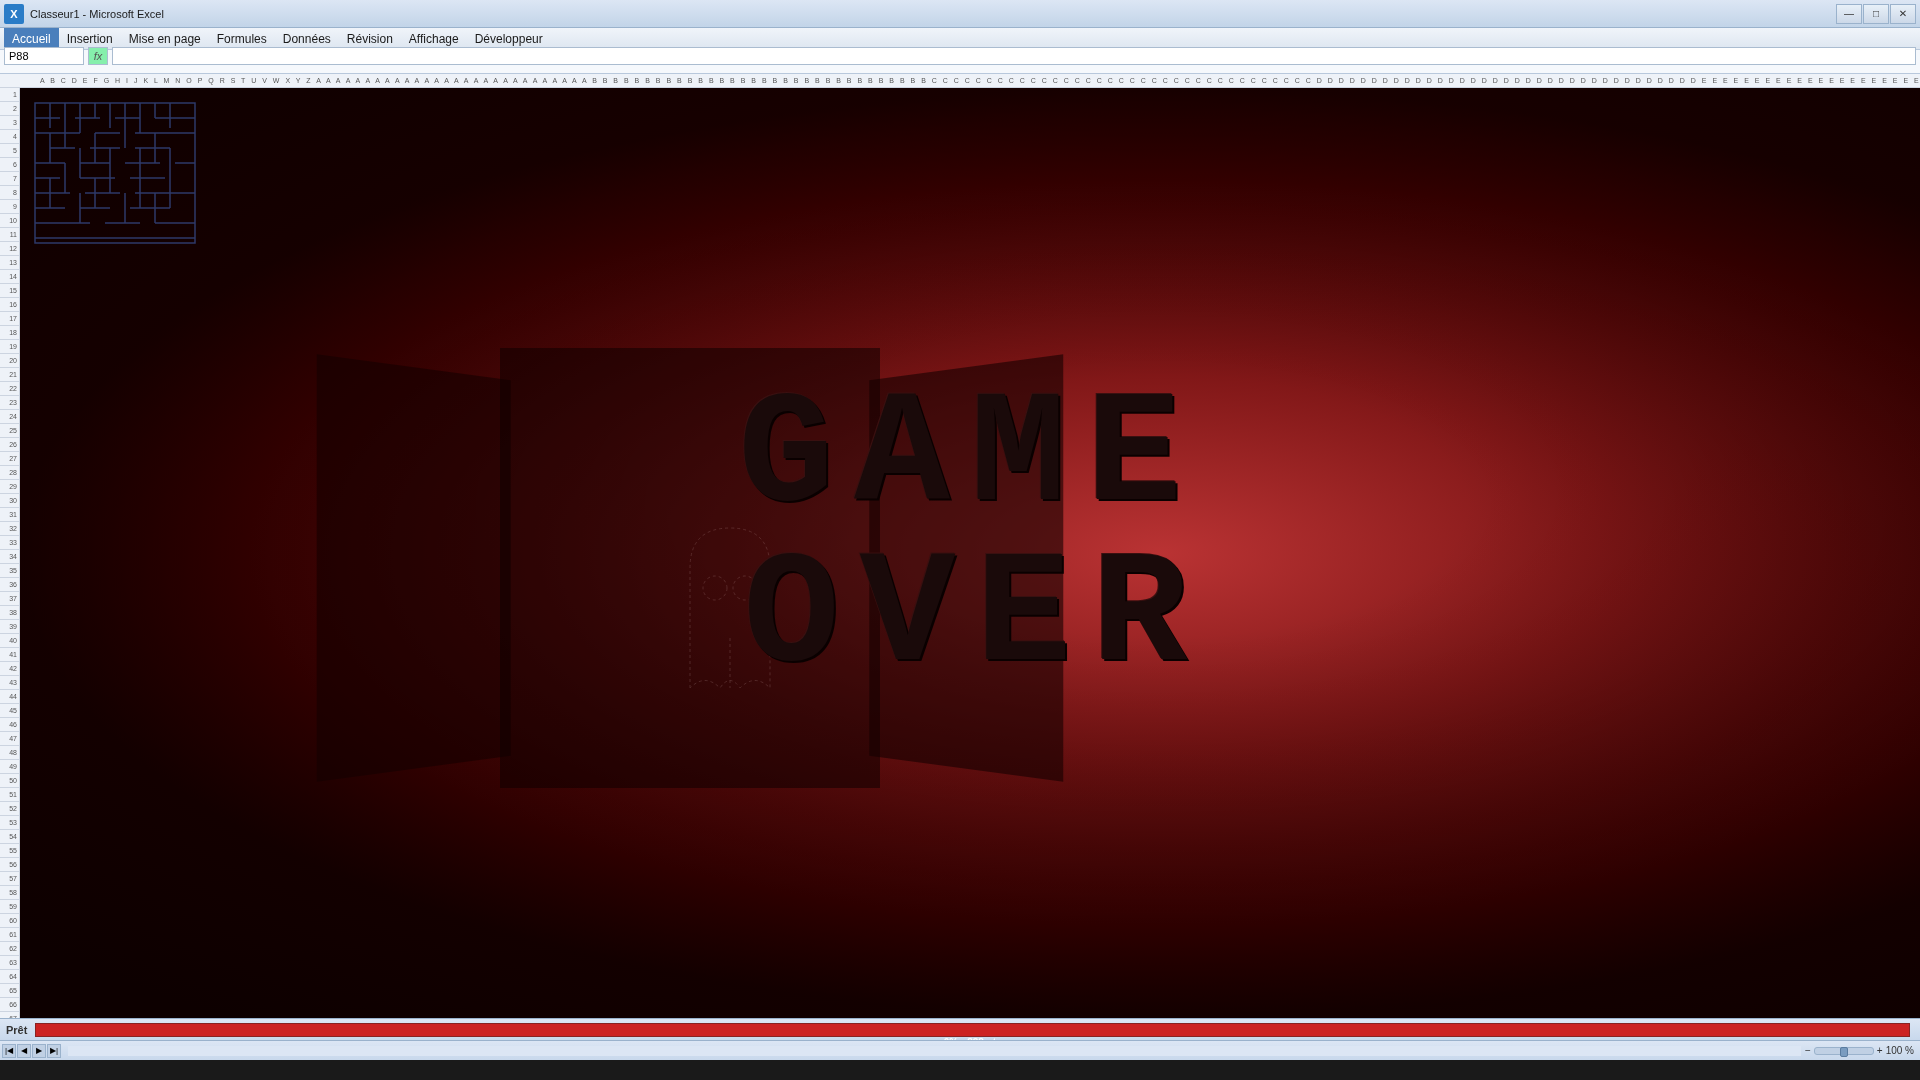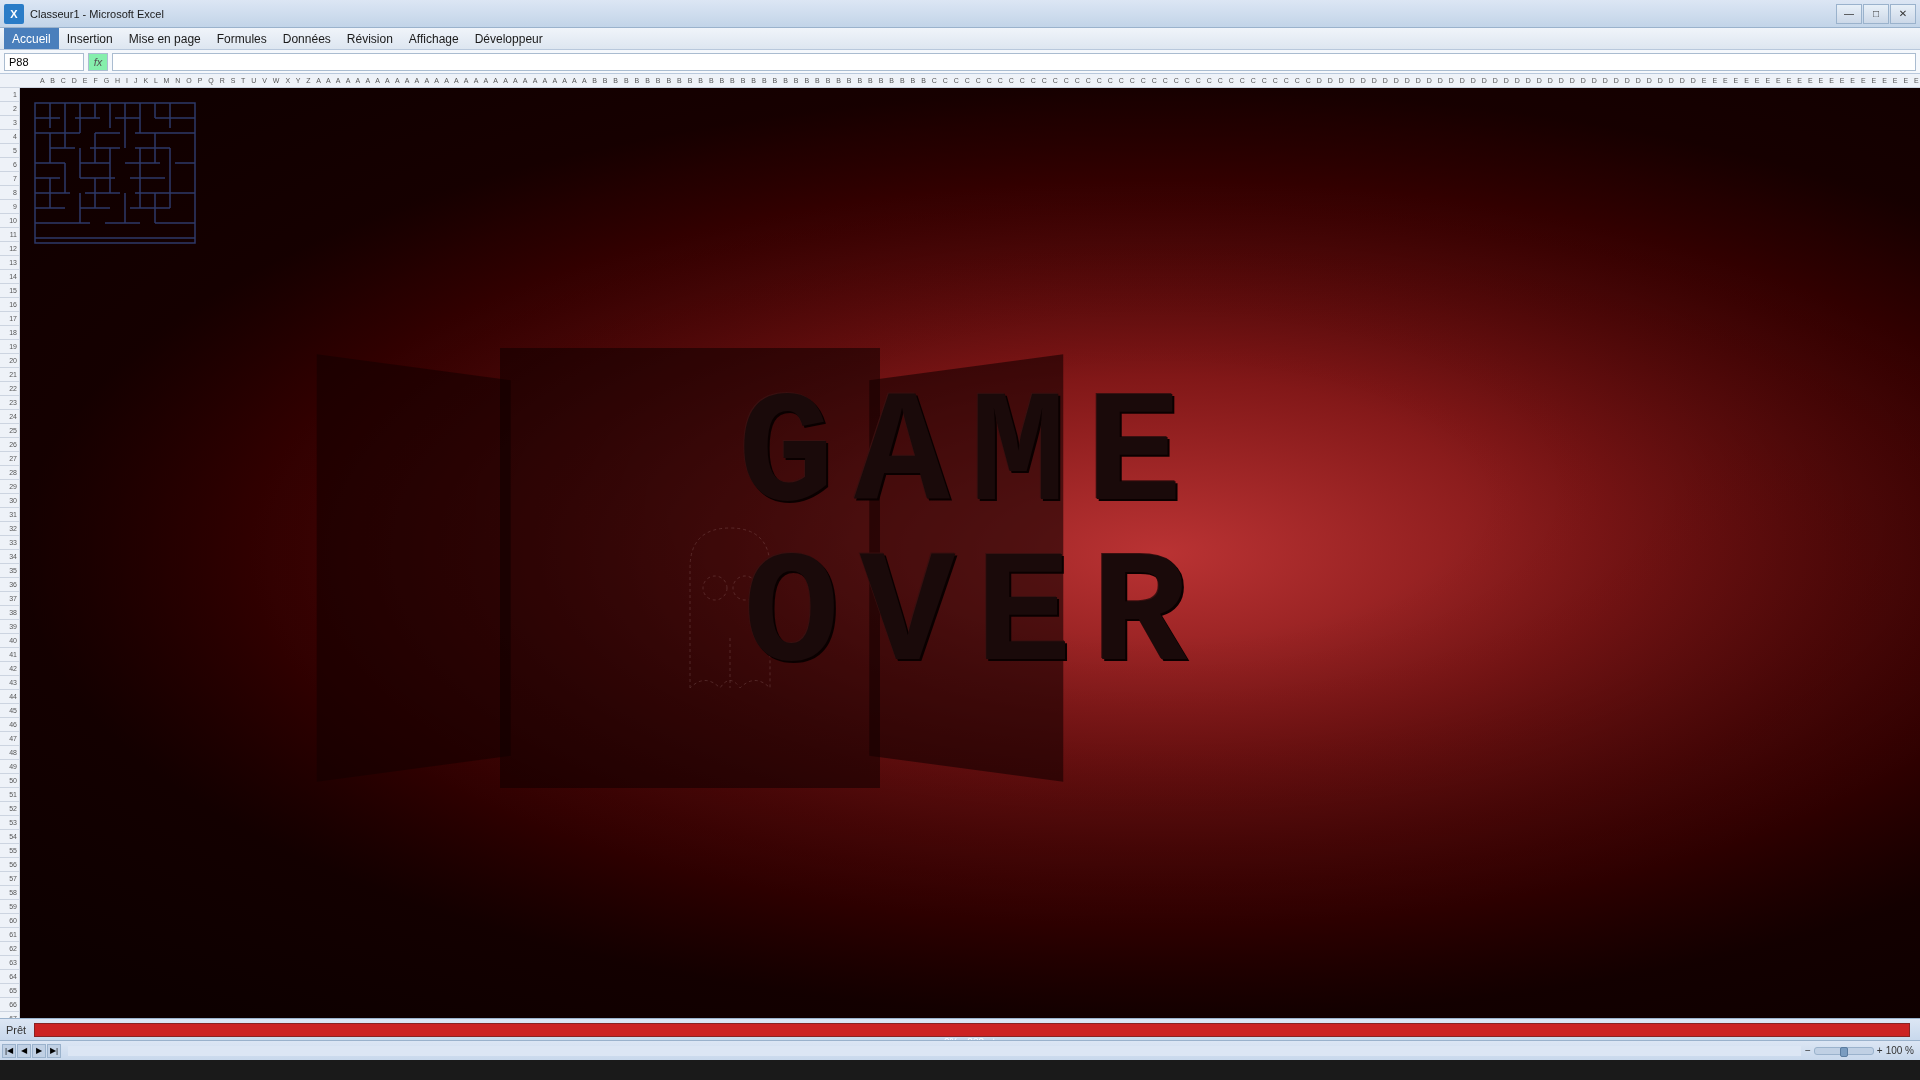--- a/index.html
+++ b/index.html
@@ -57,21 +57,21 @@
       display: flex; align-items: center;
     }
     .menu-item.active { background: #4a7fbc; color: white; }
 
     
     #formula-bar {
       height: 24px;
       background: #f5f8fc;
       border-bottom: 1px solid #b8c8dc;
       display: flex;
-      align-items: center;
+      align-items: flex-end;
       padding: 8px 4px;
       gap: 4px;
     }
     #cell-ref {
       width: 80px;
       height: 18px;
       border: 1px solid #aabcd0;
       background: white;
       font-size: 11px;
       padding: 0 4px;
@@ -190,21 +190,21 @@
       height: 22px;
       background: linear-gradient(to bottom, #dce6f4, #c8d8ec);
       border-top: 1px solid #9ab2cc;
       display: flex;
       align-items: center;
       padding: 0 6px;
       font-size: 11px;
       color: #333;
       position: absolute;
       bottom: 20px;
-      left: 0; right: 12px;
+      left: 0; right: 12px; font-weight: bold;
     }
     #status-left { margin-right: 6px; }
     #progress-bar-container {
       flex: 1;
       height: 14px;
       background: #ff4444;
       border: 1px solid #cc2222;
       position: relative;
       margin: 0 4px;
     }

